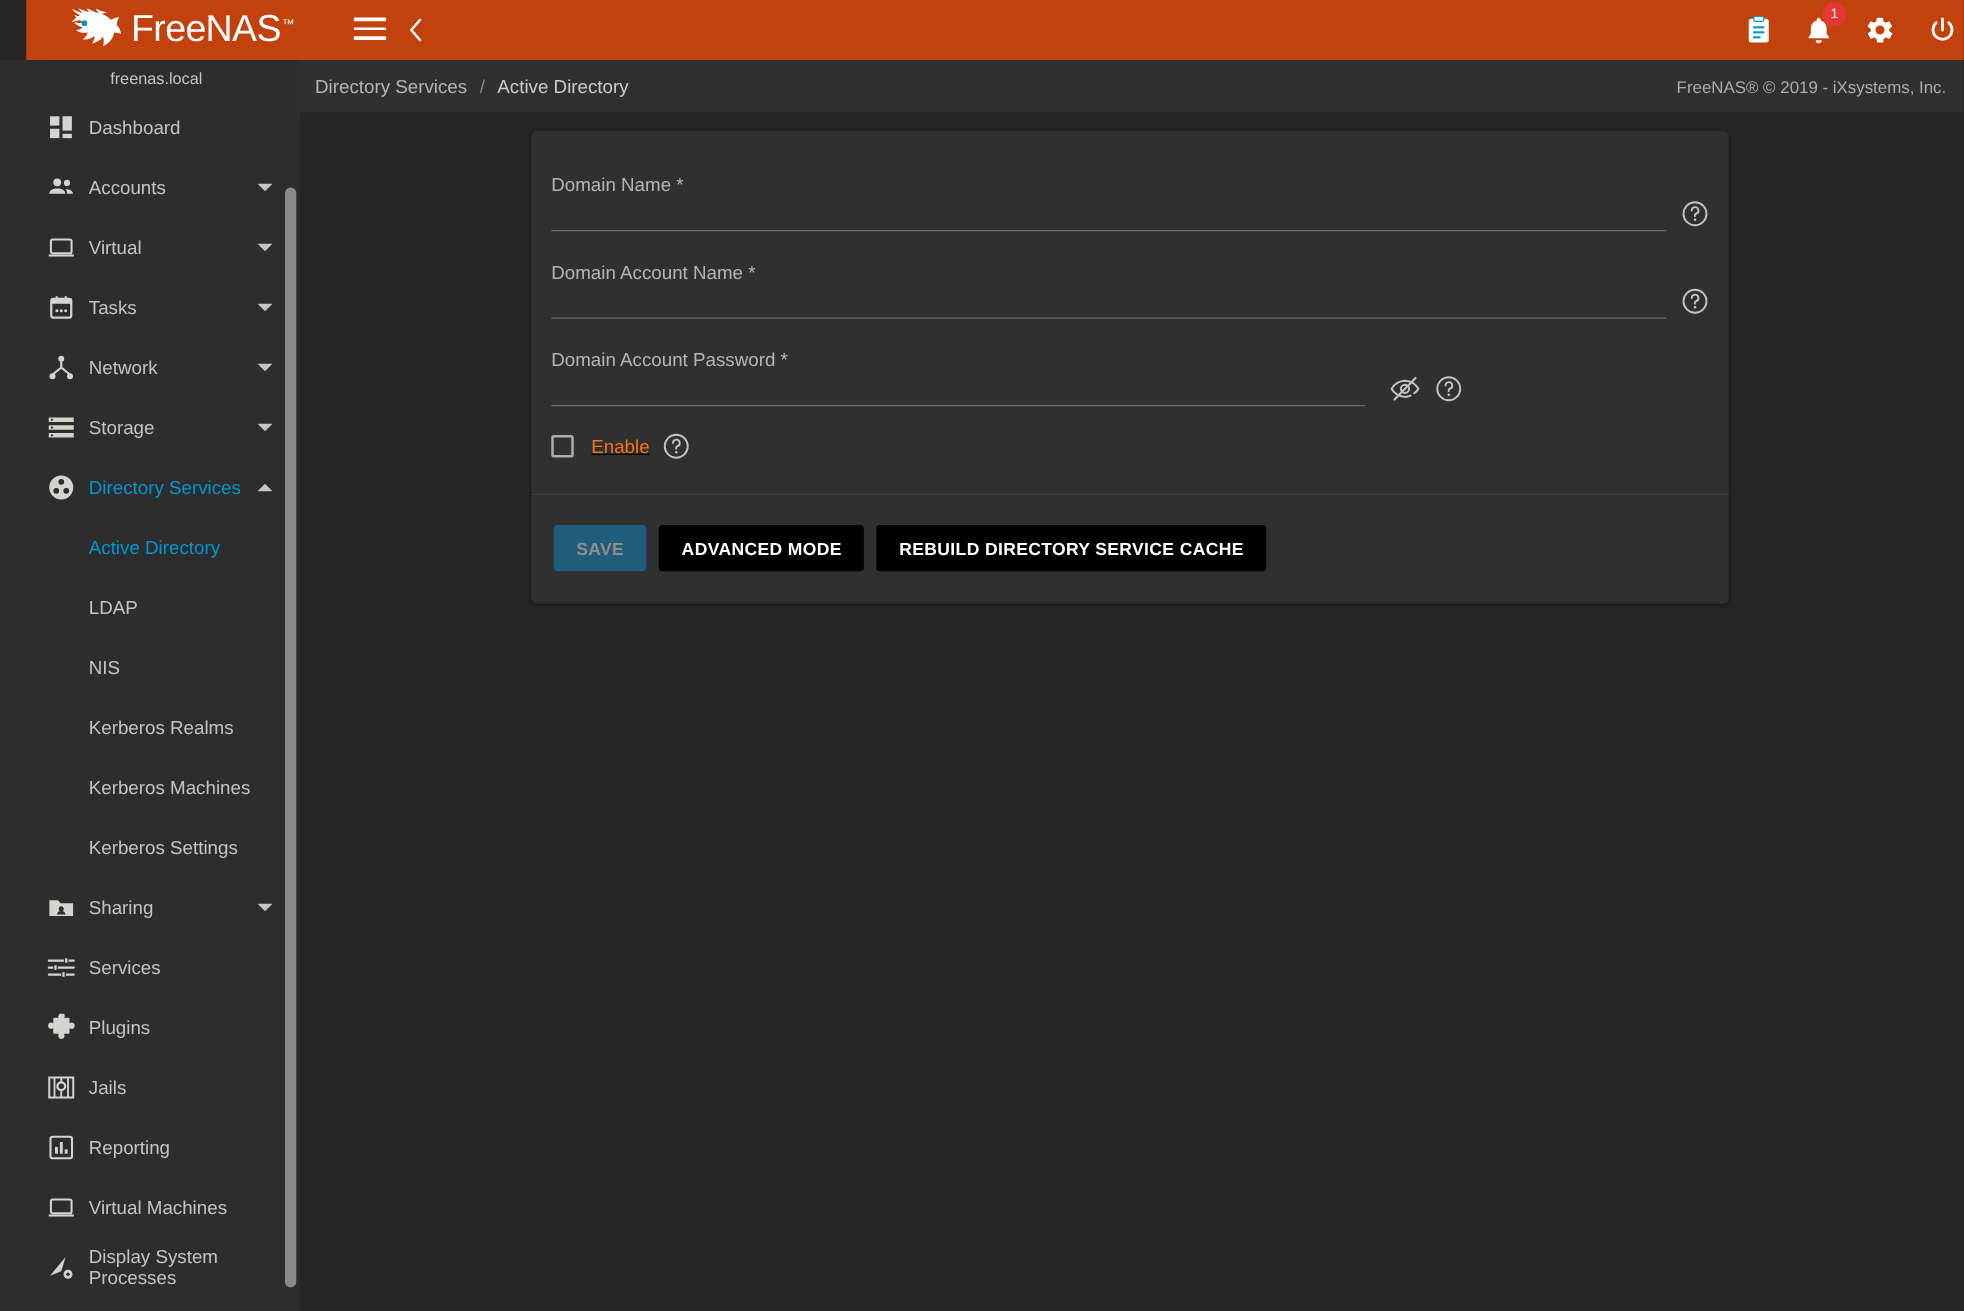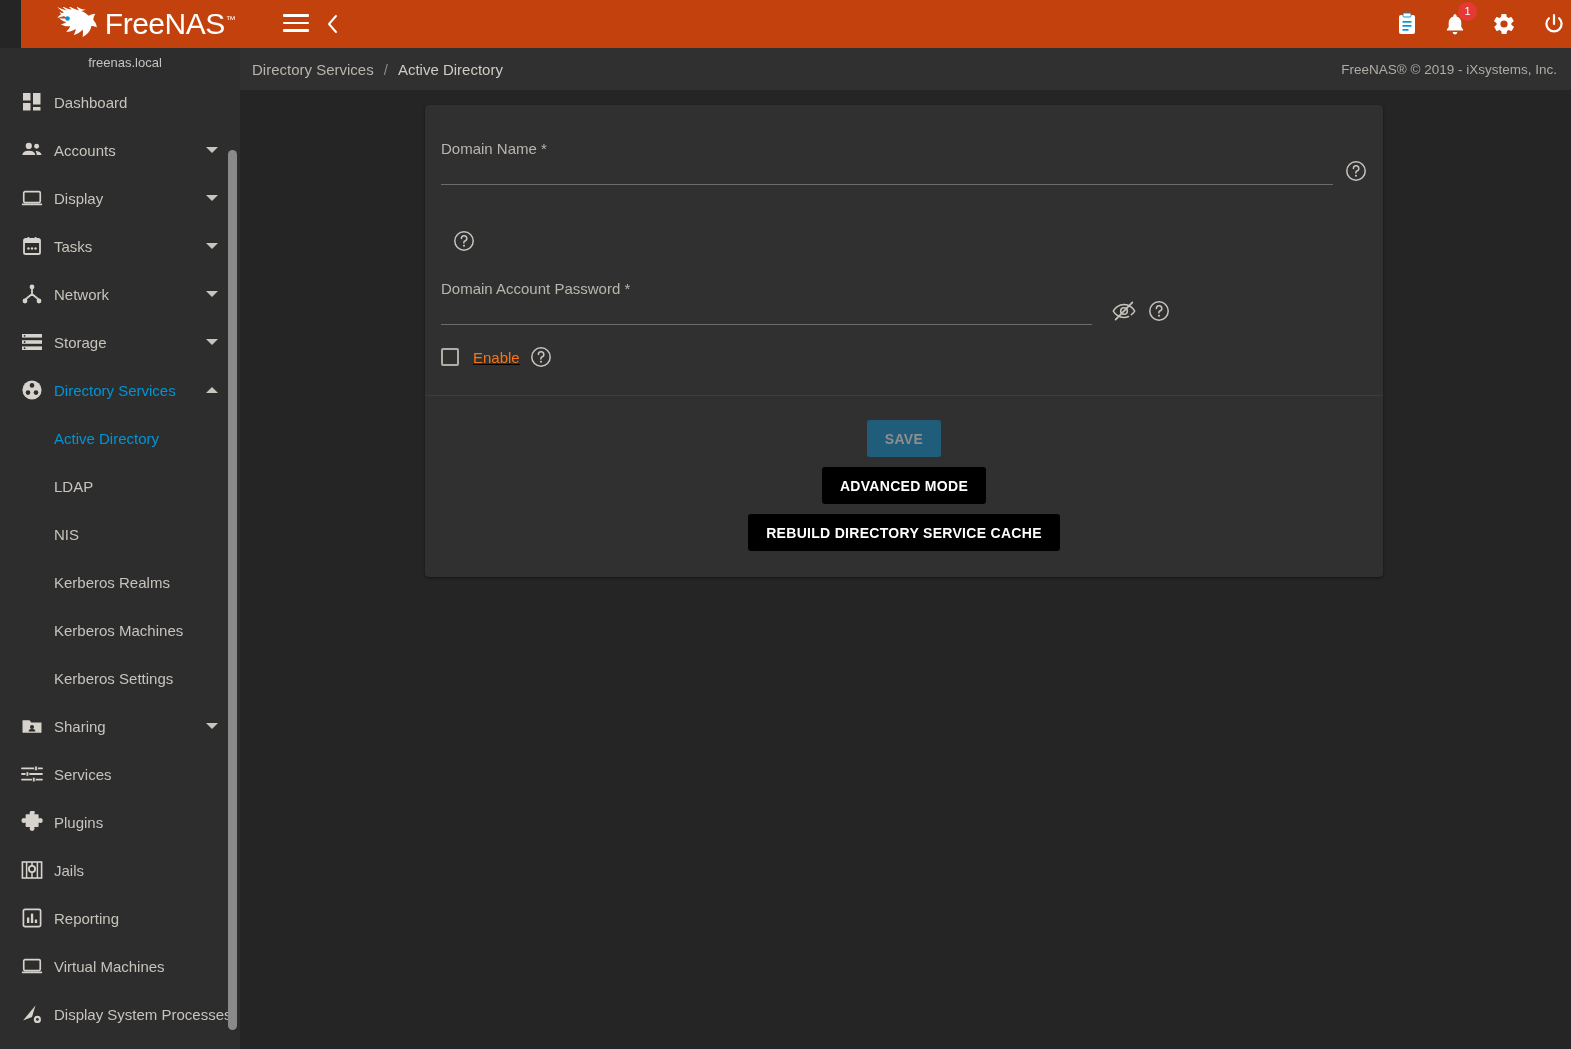--- a/index.html
+++ b/index.html
@@ -64,21 +64,21 @@
   .sidebar {
     position: absolute; left: 0; top: 48px;
     width: 240px; height: 1001px;
     background: #2d2d2d;
     overflow: hidden;
   }
   .host-label {
     height: 30px; line-height: 30px; text-align: center;
     color: #c7c3bd; font-size: 13px; margin-left: 10px;
   }
-  .nav { position: relative; }
+  .nav { position: relative; padding-left: 17px; }
   .nav-item {
     display: flex; align-items: center;
     height: 48px; padding-left: 12px; cursor: pointer;
     color: #c7c3bd; font-size: 15px; position: relative;
   }
   .nav-item .nav-ico {
     width: 40px; flex: 0 0 40px;
     display: flex; align-items: center; justify-content: center;
     color: #d6d2cc;
   }
@@ -195,21 +195,20 @@
   .check-label {
     color: #f97316; font-size: 15px; margin-left: 14px; cursor: pointer; text-align: right;
   }
   .check-row .help-ico { margin-left: 10px; margin-bottom: 0; }
 
   .divider { height: 1px; background: #3d3d3d; }
 
   .actions {
     display: flex; align-items: center; gap: 10px;
     padding: 24px 18px 26px 18px;
-    flex-direction: column;
   }
   .btn {
     border: none; border-radius: 3px; cursor: pointer;
     font-size: 14px; font-weight: 700; letter-spacing: 0.3px;
     font-family: "Liberation Sans", sans-serif;
     height: 37px; padding: 0 18px;
     background: #000000; color: #ffffff;
   }
   .btn.disabled {
     background: #1f5d7a; color: #8e8e8e; cursor: default;
@@ -314,21 +313,21 @@
         <span class="caret"></span>
       </div>
 
       <div class="nav-item">
         <span class="nav-ico">
           <svg width="22" height="20" viewBox="0 0 24 20">
             <rect x="3" y="3" width="18" height="12" rx="1.4" fill="none" stroke="#d6d2cc" stroke-width="1.8"></rect>
             <rect x="1" y="16" width="22" height="1.9" fill="#d6d2cc"></rect>
           </svg>
         </span>
-        <span class="nav-label">Display</span>
+        <span class="nav-label">Virtual</span>
         <span class="caret"></span>
       </div>
 
       <div class="nav-item">
         <span class="nav-ico">
           <svg width="20" height="20" viewBox="0 0 20 20">
             <rect x="2" y="3" width="16" height="15" rx="1.6" fill="none" stroke="#d6d2cc" stroke-width="1.8"></rect>
             <rect x="2" y="3" width="16" height="4" fill="#d6d2cc"></rect>
             <rect x="5.5" y="1" width="1.8" height="4" fill="#d6d2cc"></rect>
             <rect x="12.7" y="1" width="1.8" height="4" fill="#d6d2cc"></rect>
@@ -509,20 +508,24 @@
           <span class="help-ico">
             <svg width="22" height="22" viewBox="0 0 22 22">
               <circle cx="11" cy="11" r="9.2" fill="none" stroke="#c7c3bd" stroke-width="1.5"></circle>
               <path d="M8.4 8.4a2.7 2.7 0 1 1 3.4 2.6c-.6.2-.9.7-.9 1.4v.5" fill="none" stroke="#c7c3bd" stroke-width="1.5" stroke-linecap="round"></path>
               <circle cx="11" cy="15.8" r="1.05" fill="#c7c3bd"></circle>
             </svg>
           </span>
         </div>
 
         <div class="field">
+          <div class="input-wrap">
+            <label class="flabel">Domain Account Name *</label>
+            <input type="text" placeholder="" style="">
+          </div>
           <span class="help-ico">
             <svg width="22" height="22" viewBox="0 0 22 22">
               <circle cx="11" cy="11" r="9.2" fill="none" stroke="#c7c3bd" stroke-width="1.5"></circle>
               <path d="M8.4 8.4a2.7 2.7 0 1 1 3.4 2.6c-.6.2-.9.7-.9 1.4v.5" fill="none" stroke="#c7c3bd" stroke-width="1.5" stroke-linecap="round"></path>
               <circle cx="11" cy="15.8" r="1.05" fill="#c7c3bd"></circle>
             </svg>
           </span>
         </div>
 
         <div class="field pw">

